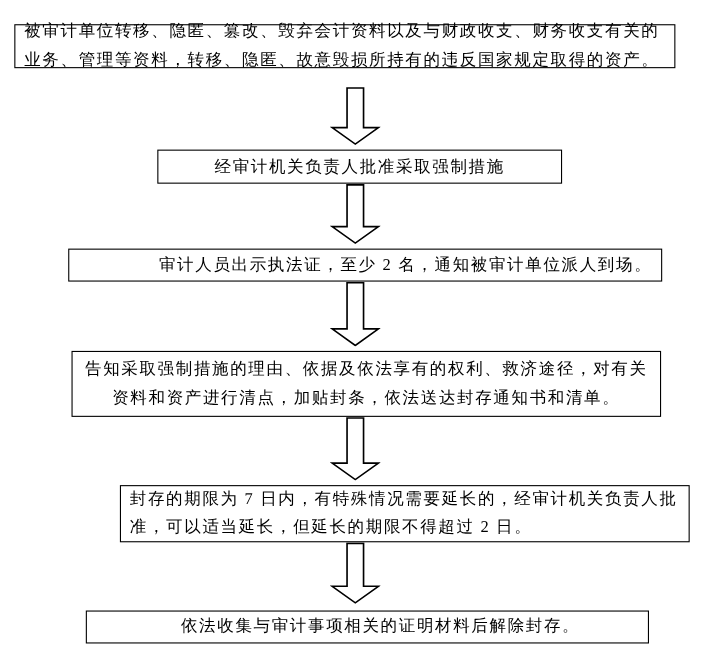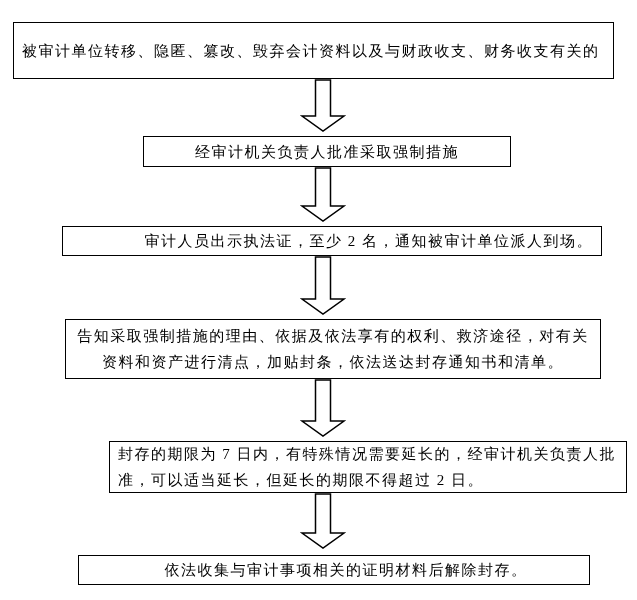--- a/index.html
+++ b/index.html
@@ -27,21 +27,21 @@
     font-size: 15px;
     letter-spacing: 1.5px;
     line-height: 26px;
   }
   .flow-box .line {
     white-space: nowrap;
   }
   .align-left   { text-align: left;   padding: 0 8px; }
   .align-center { text-align: center; padding: 0 8px; }
 
-  #box1 { left: 13px;  top: 22px;  width: 601px; height: 57px; }
+  #box1 { left: 13px;  top: 22px;  width: 601px; height: 40px; }
   #box2 { left: 143px; top: 136px; width: 368px; height: 31px; justify-content: center; }
   #box3 { left: 62px;  top: 226px; width: 540px; height: 30px; align-items: flex-end; }
   #box4 { left: 65px;  top: 319px; width: 536px; height: 60px; }
   #box5 { left: 78px;  top: 441px; width: 518px; height: 52px; margin-left: 31px; }
   #box6 { left: 78px;  top: 555px; width: 512px; height: 30px; padding-left: 32px; }
 
   .arrow {
     position: absolute;
     width: 46px;
     left: 300px;
@@ -52,20 +52,21 @@
   #arrow4 { top: 379px; height: 58px; }
   #arrow5 { top: 493px; height: 56px; }
 </style>
 </head>
 <body>
 
 <div id="canvas">
 
   <div id="box1" class="flow-box align-left">
     <div class="line">被审计单位转移、隐匿、篡改、毁弃会计资料以及与财政收支、财务收支有关的</div>
+    <div class="line">业务、管理等资料，转移、隐匿、故意毁损所持有的违反国家规定取得的资产。</div>
   </div>
 
   <div id="arrow1" class="arrow"><svg width="46" height="53" xmlns="http://www.w3.org/2000/svg">
         <polygon points="15.5,1 30.5,1 30.5,37 44,37 23,52 2,37 15.5,37" fill="#ffffff" stroke="#000000" stroke-width="1.5"></polygon>
       </svg></div>
 
   <div id="box2" class="flow-box align-center">
     <div class="line">经审计机关负责人批准采取强制措施</div>
   </div>
 

